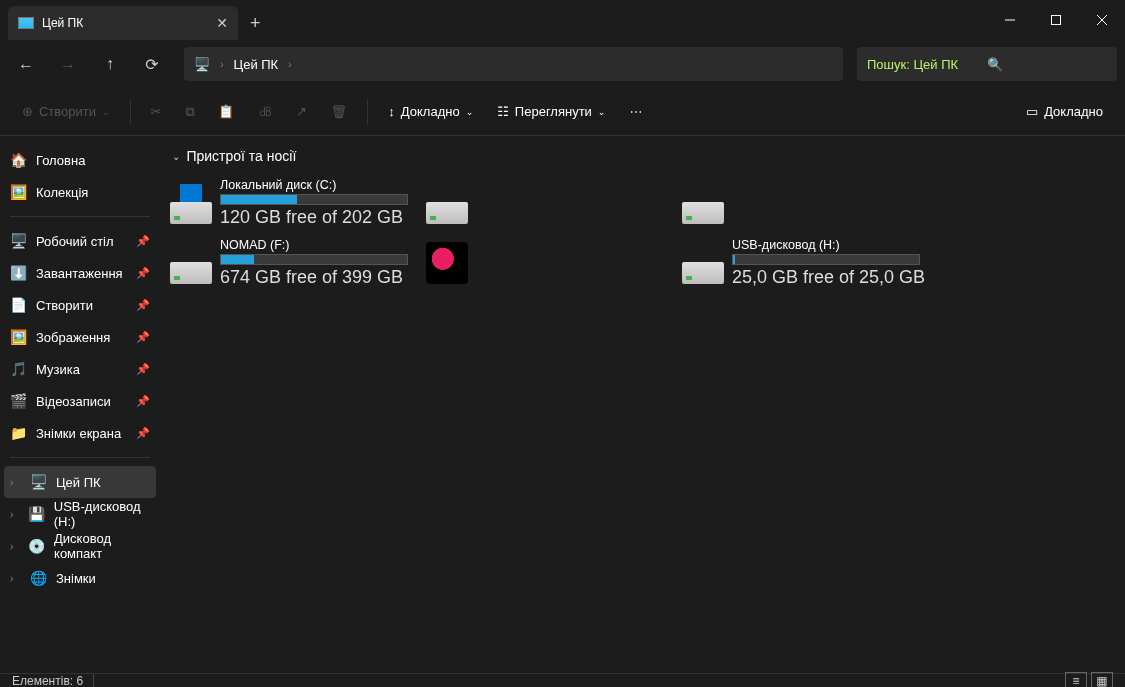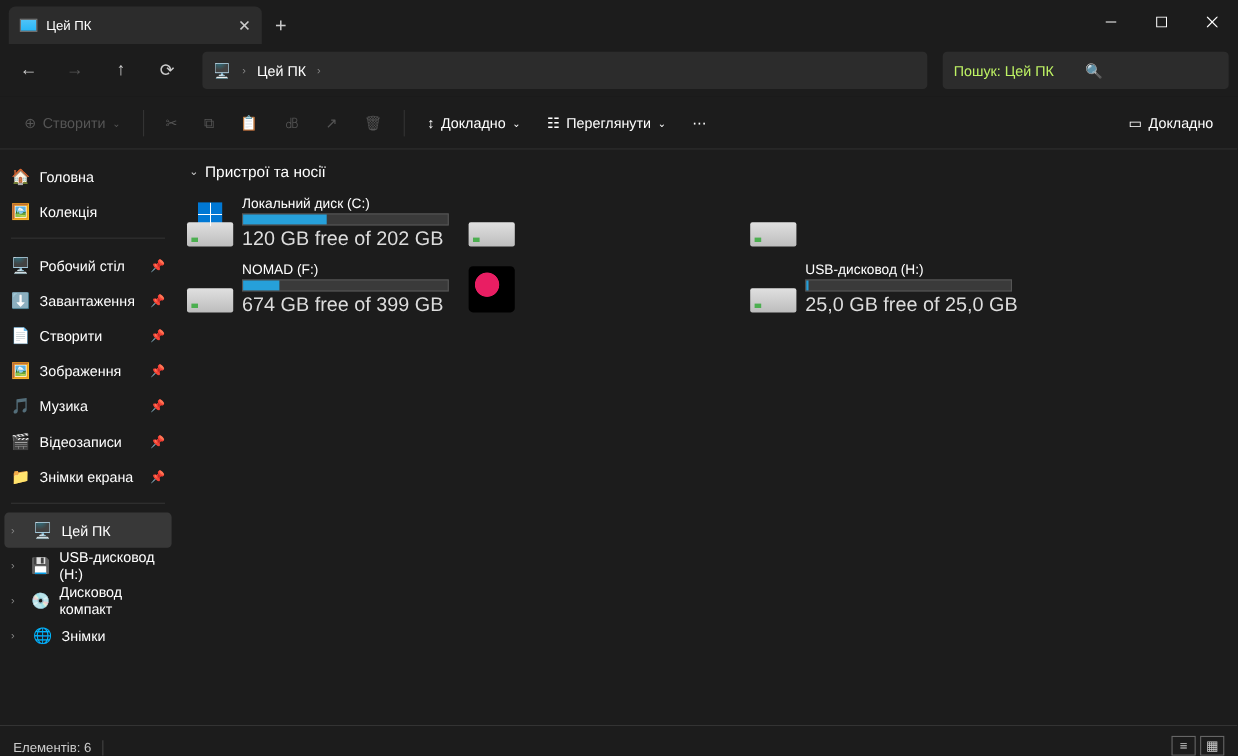--- a/index.html
+++ b/index.html
@@ -42,21 +42,21 @@
 .drive-icon .diskbody { position: absolute; bottom: 0; width: 42px; height: 22px; background: linear-gradient(#e0e0e0,#bdbdbd); border-radius: 2px; }
 .drive-icon .led { position: absolute; bottom: 4px; left: 4px; width: 6px; height: 4px; background: #4caf50; }
 .drive-icon.win::before { content:""; position:absolute; top:2px; left:10px; width:22px; height:22px; background: conic-gradient(#0078d4 0 25%, #0078d4 25% 50%, #0078d4 50% 75%, #0078d4 75% 100%); }
 .drive-icon.win::after { content:""; position:absolute; top:2px; left:10px; width:22px; height:22px; background: linear-gradient(#fff,#fff); -webkit-mask: linear-gradient(90deg, transparent 48%, #000 48% 52%, transparent 52%), linear-gradient(0deg, transparent 48%, #000 48% 52%, transparent 52%); mask: linear-gradient(90deg, transparent 48%, #000 48% 52%, transparent 52%), linear-gradient(0deg, transparent 48%, #000 48% 52%, transparent 52%); }
 .drive-icon.rog { background: radial-gradient(circle at 40% 40%, #e91e63 0 30%, #000 32% 100%); border-radius: 4px; width:42px; height:42px; margin-top:6px;}
 .drive-info { flex: 1; display: flex; flex-direction: column; gap: 2px; padding-top: 2px; }
 .drive-name { font-size: 12.5px; }
 .drive-bar { width: 188px; height: 14px; background: #3a3a3a; border: 1px solid #555; position: relative; }
 .drive-bar-fill { height: 100%; }
 .drive-free { font-size: 18px; color: #ddd; }
-.statusbar { height: 28px; background: #1c1c1c; border-top: 1px solid #333; display: flex; align-items: flex-end; padding: 0 12px; font-size: 12px; color: #ccc; }
+.statusbar { height: 14px; background: #1c1c1c; border-top: 1px solid #333; display: flex; align-items: center; padding: 0 12px; font-size: 12px; color: #ccc; }
 .status-sep { width: 1px; height: 14px; background: #444; margin: 0 10px; }
 .status-right { margin-left: auto; display: flex; gap: 4px; }
 .view-btn { width: 22px; height: 18px; border: 1px solid #666; display: flex; align-items: center; justify-content: center; cursor: pointer; }
 .ic { display:inline-block; }
 </style>
 </head>
 <body>
 
 <div class="titlebar">
   <div class="tab">

